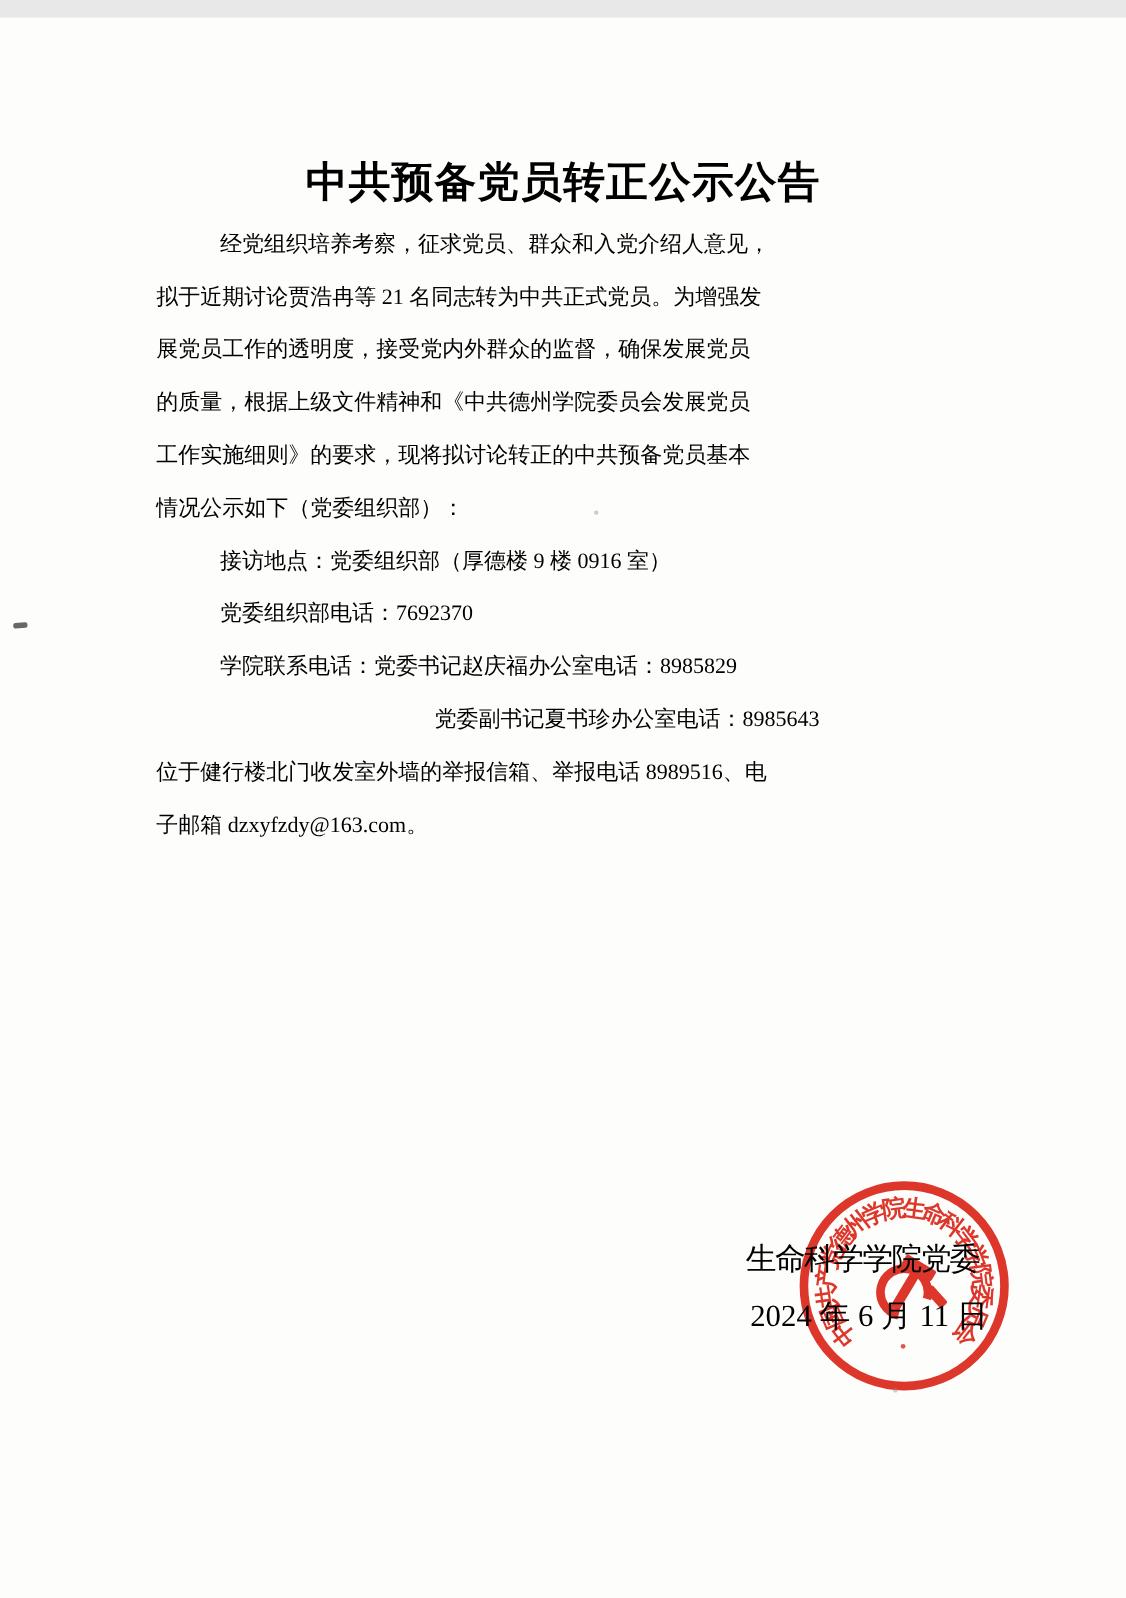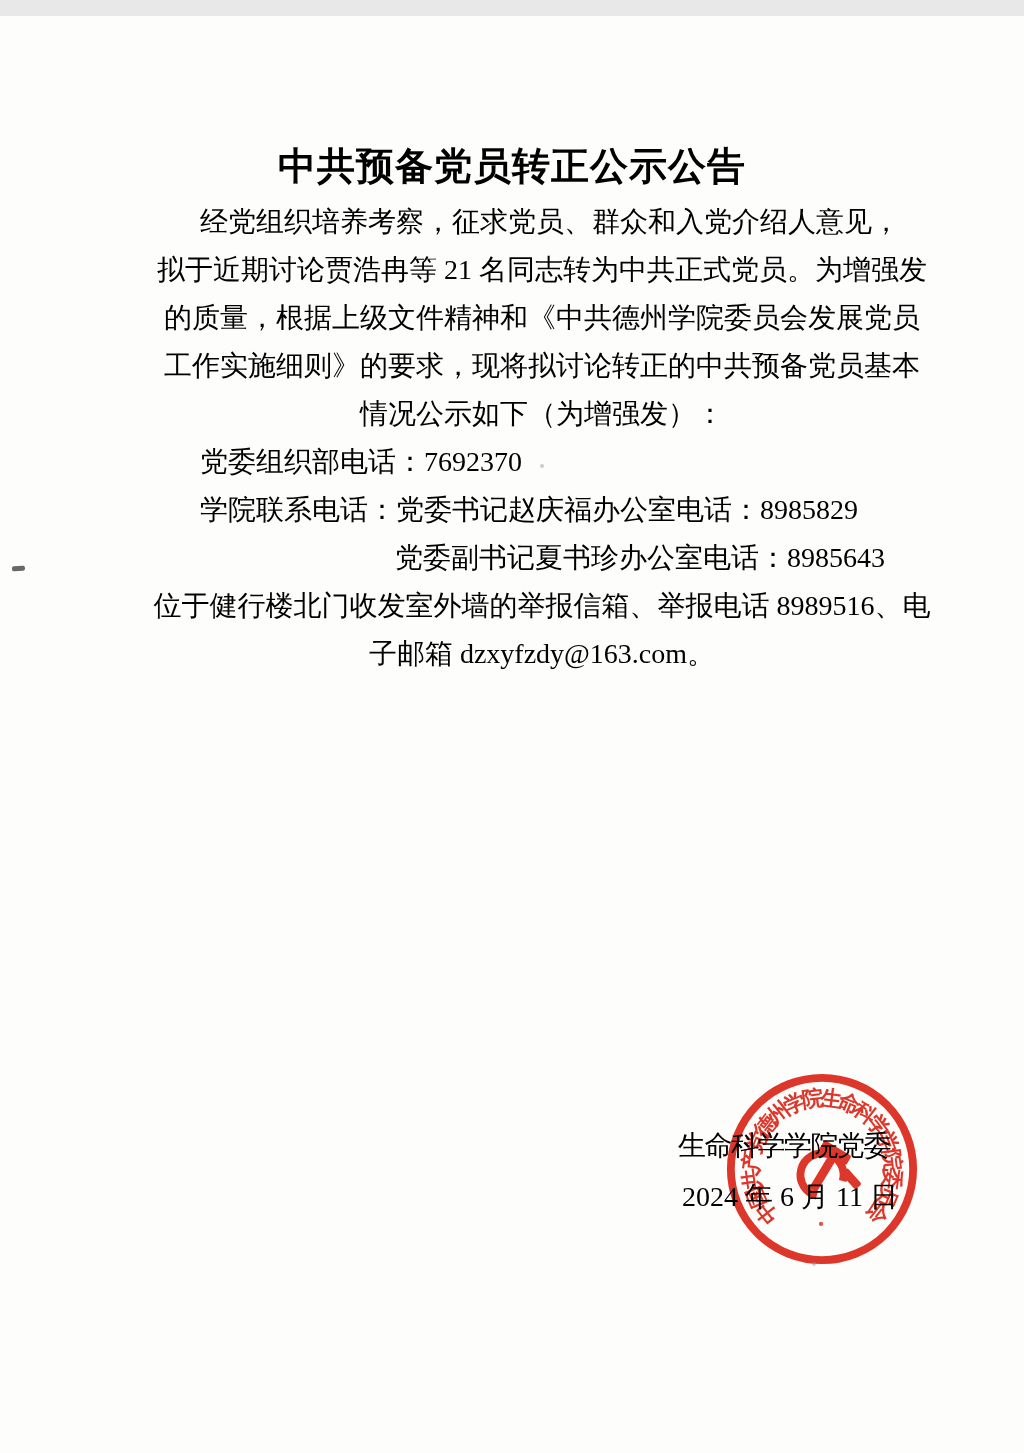--- a/index.html
+++ b/index.html
@@ -16,25 +16,25 @@
     position:absolute;top:124px;left:0;width:100%;
     text-align:center;
     font-size:38px;font-weight:bold;letter-spacing:1px;
     line-height:52px;
     white-space:pre;
   }
   .doc-body{
     position:absolute;left:142px;top:182px;width:800px;
   }
   .line{
-    font-size:28px;line-height:48px;height:48px;
+    font-size:20px;line-height:48px;height:48px;
     white-space:pre;letter-spacing:0;
   }
   .indent-first{padding-left:58px;}
-  .indent-none{padding-left:0;text-align:center;}
+  .indent-none{padding-left:0;}
   .indent-deep{padding-left:253px;}
   .attachment{
     position:absolute;left:200px;top:958px;
     font-size:28px;line-height:48px;white-space:pre;
   }
   .sig-org{
     position:absolute;left:678px;top:1110px;
     font-size:28px;line-height:40px;letter-spacing:-1.5px;white-space:pre;
   }
   .sig-date{
@@ -62,23 +62,25 @@
 </head>
 <body>
 
 <div class="page">
 
   <div class="doc-title">中共预备党员转正公示公告</div>
 
   <div class="doc-body" id="doc-body">
       <div class="line indent-first">经党组织培养考察，征求党员、群众和入党介绍人意见，</div>
       <div class="line indent-none">拟于近期讨论贾浩冉等 21 名同志转为中共正式党员。为增强发</div>
+      <div class="line indent-none">展党员工作的透明度，接受党内外群众的监督，确保发展党员</div>
       <div class="line indent-none">的质量，根据上级文件精神和《中共德州学院委员会发展党员</div>
       <div class="line indent-none">工作实施细则》的要求，现将拟讨论转正的中共预备党员基本</div>
-      <div class="line indent-none">情况公示如下（为增强发）：</div>
+      <div class="line indent-none">情况公示如下（党委组织部）：</div>
+      <div class="line indent-first">接访地点：党委组织部（厚德楼 9 楼 0916 室）</div>
       <div class="line indent-first">党委组织部电话：7692370</div>
       <div class="line indent-first">学院联系电话：党委书记赵庆福办公室电话：8985829</div>
       <div class="line indent-deep">党委副书记夏书珍办公室电话：8985643</div>
       <div class="line indent-none">位于健行楼北门收发室外墙的举报信箱、举报电话 8989516、电</div>
       <div class="line indent-none">子邮箱 dzxyfzdy@163.com。</div>
     </div>
 
 
   <div class="sig-org">生命科学学院党委</div>
 

